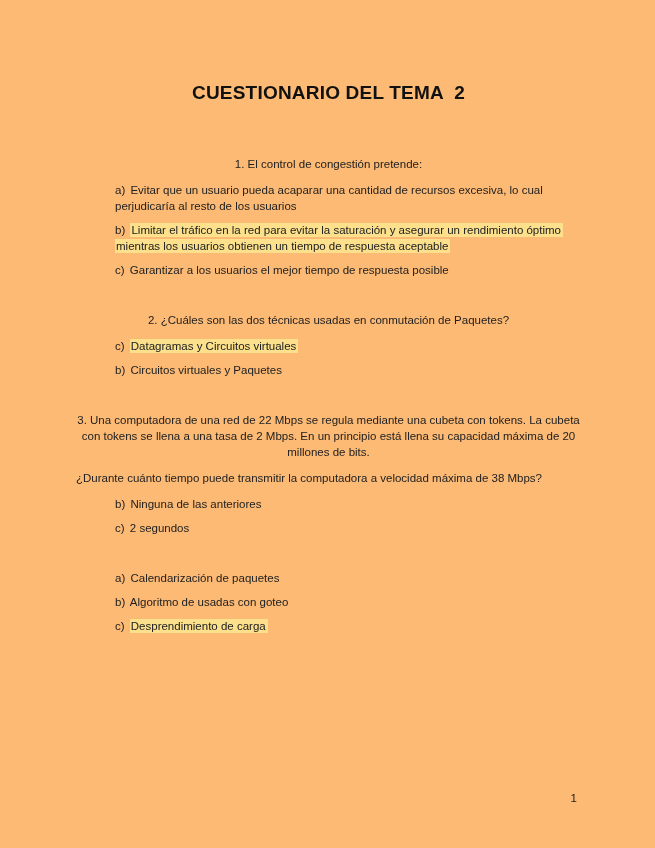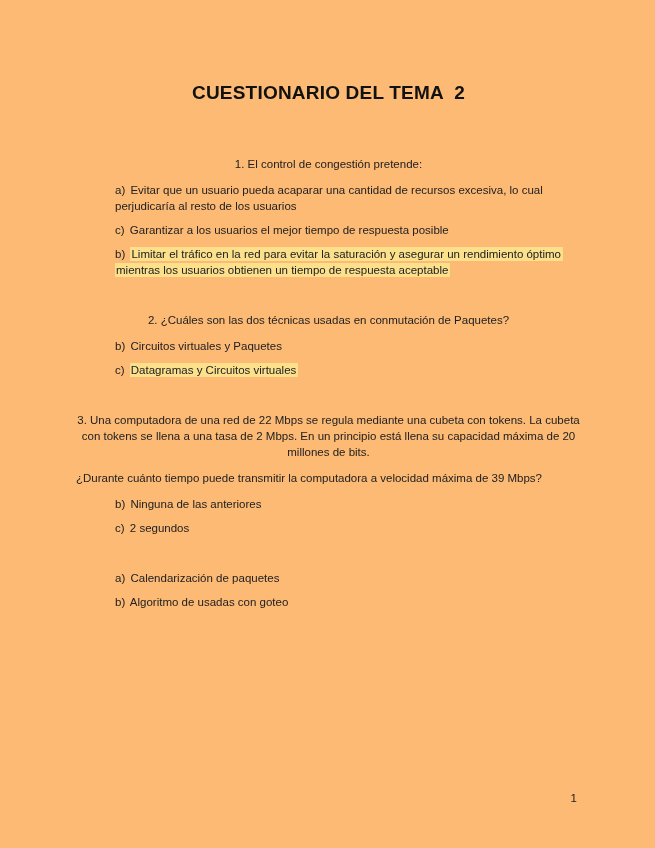--- a/index.html
+++ b/index.html
@@ -69,61 +69,65 @@
 
     <h1 class="doc-title">CUESTIONARIO DEL TEMA  2</h1>
 
     <div class="question">
       <p class="q-text">1. El control de congestión pretende:</p>
       <div class="option">
         <span class="opt-label">a)</span>
         <span class="opt-text">Evitar que un usuario pueda acaparar una cantidad de recursos excesiva, lo cual perjudicaría al resto de los usuarios</span>
       </div>
       <div class="option">
+        <span class="opt-label">b)</span>
+        <span class="opt-text hl">Limitar el tráfico en la red para evitar la saturación y asegurar un rendimiento óptimo mientras los usuarios obtienen un tiempo de respuesta aceptable</span>
+      </div>
+      <div class="option">
         <span class="opt-label">c)</span>
         <span class="opt-text">Garantizar a los usuarios el mejor tiempo de respuesta posible</span>
-      </div>
-      <div class="option">
-        <span class="opt-label">b)</span>
-        <span class="opt-text hl">Limitar el tráfico en la red para evitar la saturación y asegurar un rendimiento óptimo mientras los usuarios obtienen un tiempo de respuesta aceptable</span>
       </div>
     </div>
 
     <div class="question">
       <p class="q-text">2. ¿Cuáles son las dos técnicas usadas en conmutación de Paquetes?</p>
       <div class="option">
+        <span class="opt-label">c)</span>
+        <span class="opt-text hl">Datagramas y Circuitos virtuales</span>
+      </div>
+      <div class="option">
         <span class="opt-label">b)</span>
         <span class="opt-text">Circuitos virtuales y Paquetes</span>
-      </div>
-      <div class="option">
-        <span class="opt-label">c)</span>
-        <span class="opt-text hl">Datagramas y Circuitos virtuales</span>
       </div>
     </div>
 
     <div class="question">
       <p class="q-text">3. Una computadora de una red de 22 Mbps se regula mediante una cubeta con tokens. La cubeta con tokens se llena a una tasa de 2 Mbps. En un principio está llena su capacidad máxima de 20 millones de bits.</p>
-      <p class="q-sub">¿Durante cuánto tiempo puede transmitir la computadora a velocidad máxima de 39 Mbps?</p>
+      <p class="q-sub">¿Durante cuánto tiempo puede transmitir la computadora a velocidad máxima de 38 Mbps?</p>
       <div class="option">
         <span class="opt-label">b)</span>
         <span class="opt-text">Ninguna de las anteriores</span>
       </div>
       <div class="option">
         <span class="opt-label">c)</span>
         <span class="opt-text">2 segundos</span>
       </div>
     </div>
 
     <div class="question">
       <div class="option">
         <span class="opt-label">a)</span>
         <span class="opt-text">Calendarización de paquetes</span>
       </div>
       <div class="option">
         <span class="opt-label">b)</span>
         <span class="opt-text">Algoritmo de usadas con goteo</span>
       </div>
+      <div class="option">
+        <span class="opt-label">c)</span>
+        <span class="opt-text hl">Desprendimiento de carga</span>
+      </div>
     </div>
 
   </div>
 
   <div class="page-number">1</div>
 </div>
 
 </body></html>

